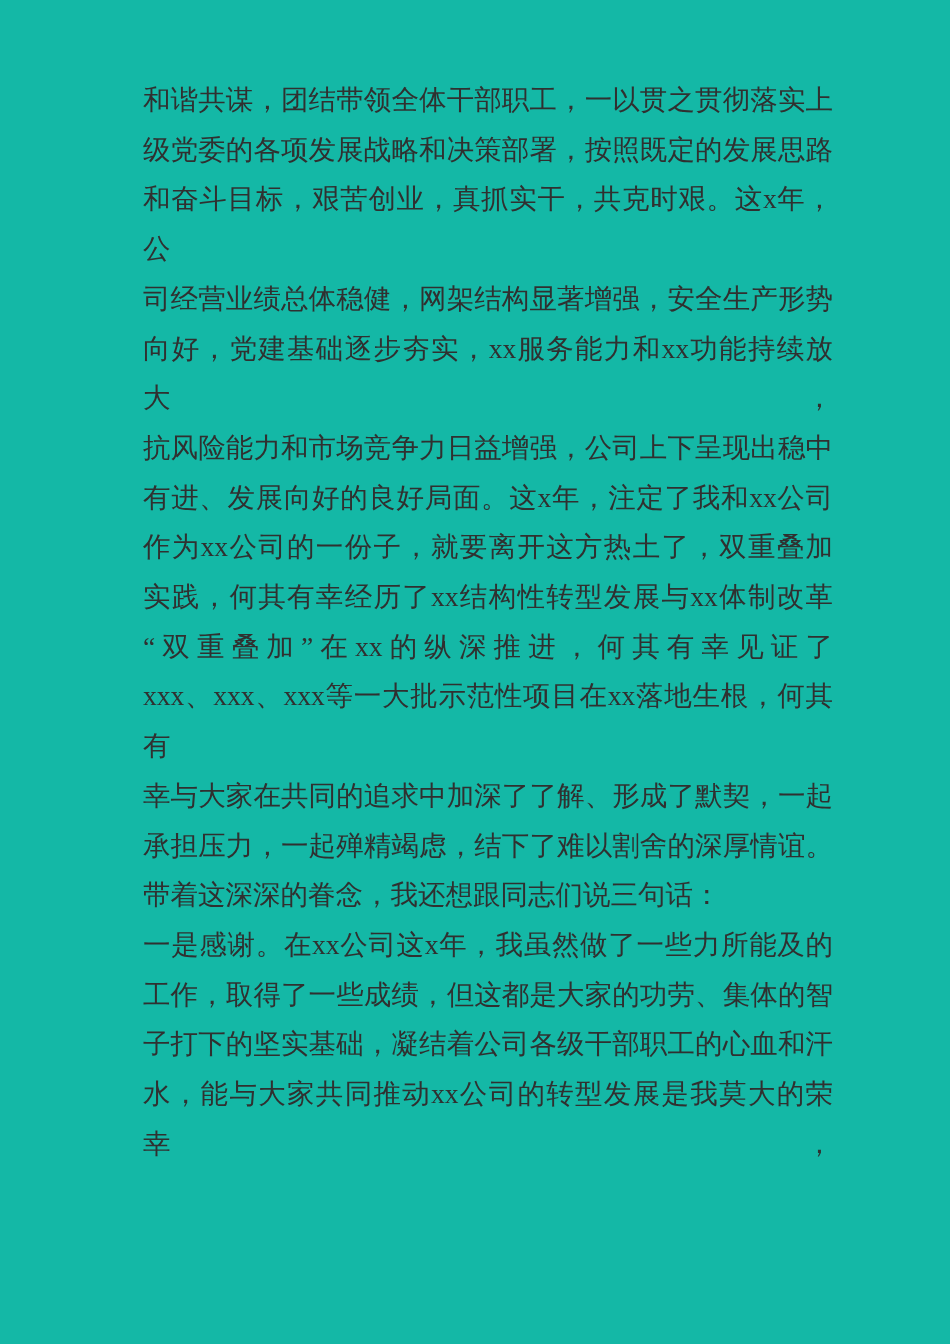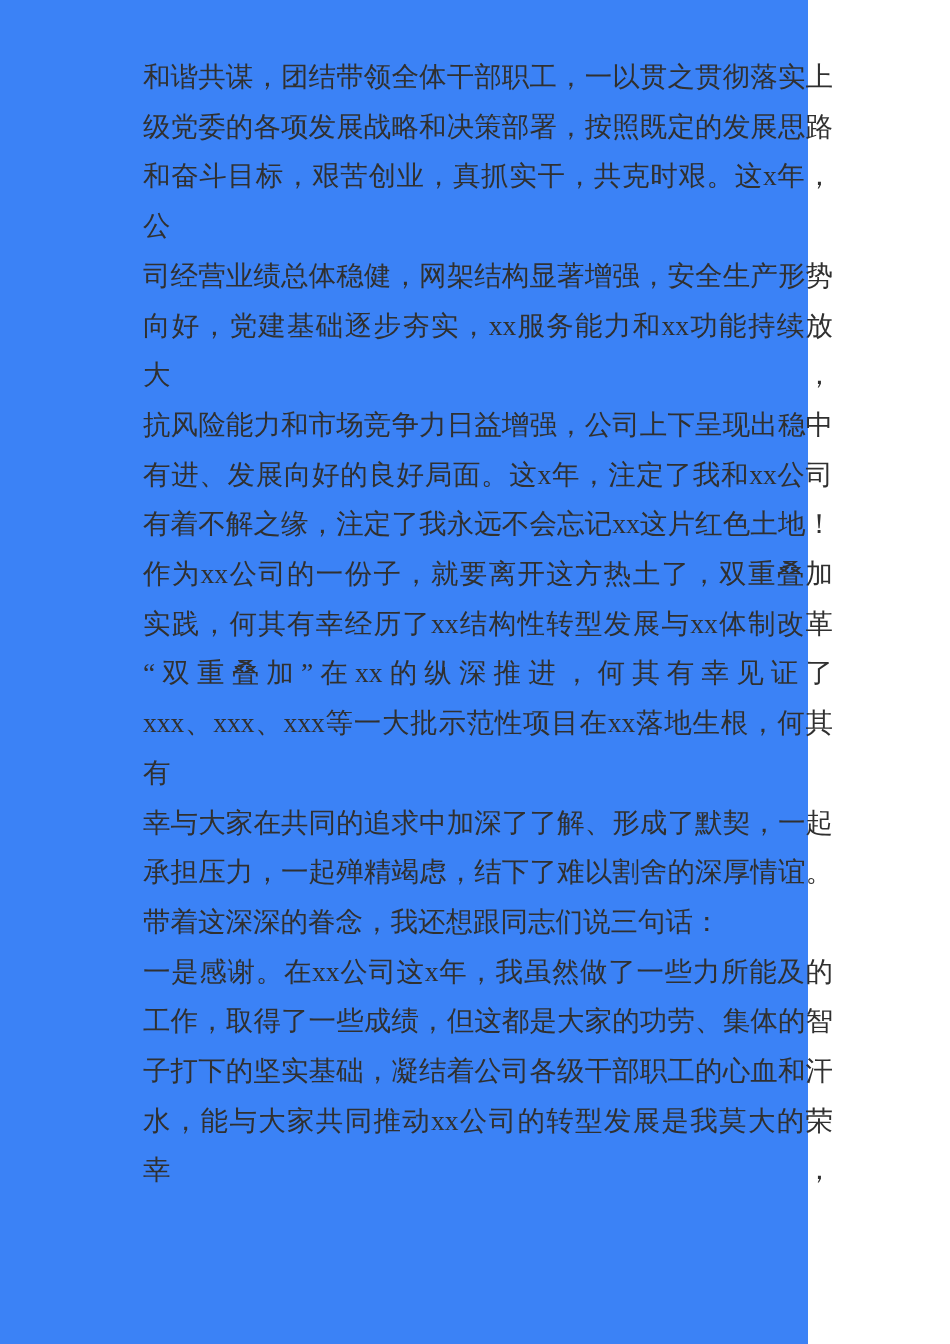--- a/index.html
+++ b/index.html
@@ -8,24 +8,24 @@
     background: #ffffff;
   }
   body {
     width: 950px;
     height: 1344px;
     overflow: hidden;
     font-family: "Liberation Serif", serif;
   }
   .doc-page {
     box-sizing: border-box;
-    width: 808px;
+    width: 950px;
     height: 1344px;
-    padding: 52px 0 0 143px;
-    background: #3b82f6;
+    padding: 75px 0 0 143px;
+    background: #14b8a6;
   }
   .text-block {
     width: 690px;
   }
   .doc-line {
     width: 690px;
     font-size: 27.5px;
     line-height: 49.7px;
     color: #303030;
     white-space: nowrap;
@@ -48,21 +48,20 @@
 
 <div class="doc-page">
   <div class="text-block">
     <div class="doc-line fill">和谐共谋，团结带领全体干部职工，一以贯之贯彻落实上</div>
     <div class="doc-line fill">级党委的各项发展战略和决策部署，按照既定的发展思路</div>
     <div class="doc-line fill">和奋斗目标，艰苦创业，真抓实干，共克时艰。这x年，公</div>
     <div class="doc-line fill">司经营业绩总体稳健，网架结构显著增强，安全生产形势</div>
     <div class="doc-line fill">向好，党建基础逐步夯实，xx服务能力和xx功能持续放大，</div>
     <div class="doc-line fill">抗风险能力和市场竞争力日益增强，公司上下呈现出稳中</div>
     <div class="doc-line fill">有进、发展向好的良好局面。这x年，注定了我和xx公司</div>
-    <div class="doc-line fill">有着不解之缘，注定了我永远不会忘记xx这片红色土地！</div>
     <div class="doc-line fill">作为xx公司的一份子，就要离开这方热土了，双重叠加</div>
     <div class="doc-line fill">实践，何其有幸经历了xx结构性转型发展与xx体制改革</div>
     <div class="doc-line fill">“双重叠加”在xx的纵深推进，何其有幸见证了</div>
     <div class="doc-line fill">xxx、xxx、xxx等一大批示范性项目在xx落地生根，何其有</div>
     <div class="doc-line fill">幸与大家在共同的追求中加深了了解、形成了默契，一起</div>
     <div class="doc-line fill">承担压力，一起殚精竭虑，结下了难以割舍的深厚情谊。</div>
     <div class="doc-line end">带着这深深的眷念，我还想跟同志们说三句话：</div>
     <div class="doc-line fill">一是感谢。在xx公司这x年，我虽然做了一些力所能及的</div>
     <div class="doc-line fill">工作，取得了一些成绩，但这都是大家的功劳、集体的智</div>
     <div class="doc-line fill">子打下的坚实基础，凝结着公司各级干部职工的心血和汗</div>

